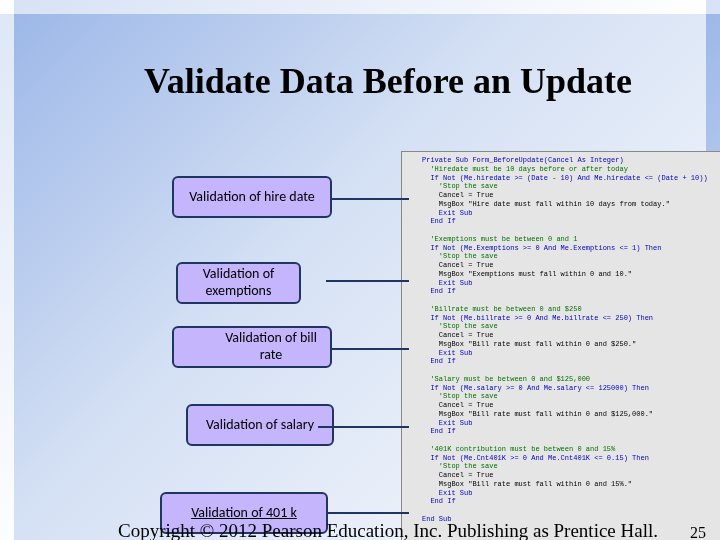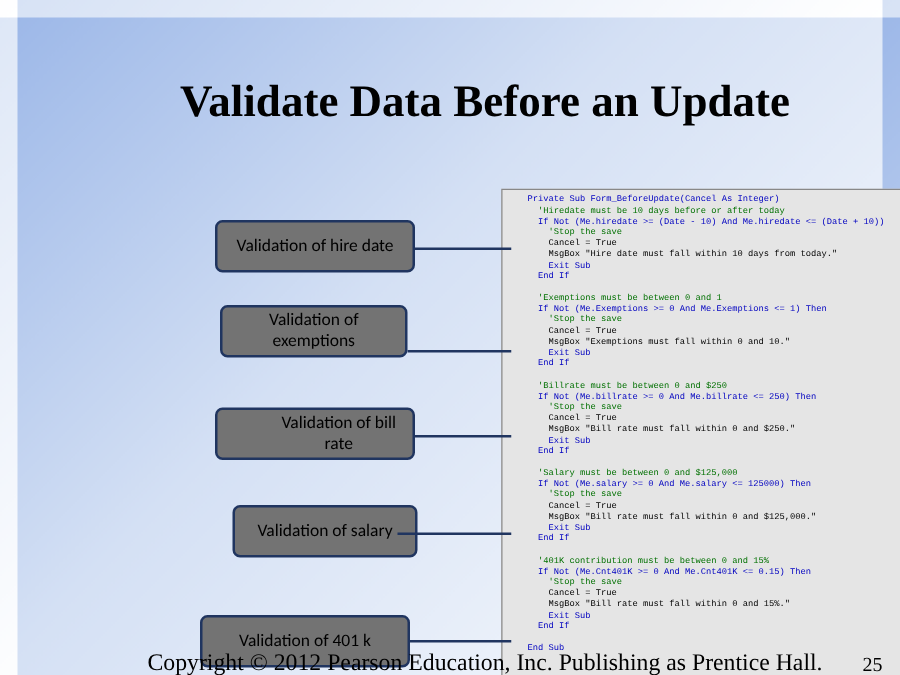--- a/index.html
+++ b/index.html
@@ -16,21 +16,21 @@
     text-align: center;
     padding-top: 18px;
     color: #000;
   }
   .content {
     position: absolute;
     top: 90px; left: 0; right: 0; bottom: 50px;
   }
   .box {
     position: absolute;
-    background: #737373;
+    background: #c4b5fd;
     border: 2px solid #203560;
     border-radius: 6px;
     font-family: Calibri, Arial, sans-serif;
     font-size: 14px;
     text-align: center;
     padding: 4px 10px;
     color: #000;
     line-height: 1.2;
     display: flex;
     align-items: center;
@@ -117,26 +117,26 @@
 <span>    Cancel = True</span>
 <span>    MsgBox "Bill rate must fall within 0 and 15%."</span>
 <span class="kw">    Exit Sub</span>
 <span class="kw">  End If</span>
 <span></span>
 <span class="kw">End Sub</span></div>
 
   <div id="boxes-root">
       <div class="box" style="top: 30px; left: 116px; width: 160px; height: 42px;">Validation of hire date</div>
       <div class="connector" style="left: 276px; top: 52px; width: 77px;"></div>
-      <div class="box" style="top: 98px; left: 120px; width: 150px; height: 42px;">Validation of exemptions</div>
+      <div class="box" style="top: 116px; left: 120px; width: 125px; height: 42px;">Validation of exemptions</div>
       <div class="connector" style="left: 270px; top: 134px; width: 83px;"></div>
       <div class="box" style="top: 180px; left: 116px; width: 160px; height: 42px; padding-left: 48px;">Validation of bill rate</div>
       <div class="connector" style="left: 276px; top: 202px; width: 77px;"></div>
       <div class="box" style="top: 258px; left: 130px; width: 148px; height: 42px;">Validation of salary</div>
       <div class="connector" style="left: 262px; top: 280px; width: 91px;"></div>
-      <div class="box" style="top: 346px; left: 104px; width: 168px; height: 42px;">Validation of 401 k</div>
+      <div class="box" style="top: 346px; left: 104px; width: 168px; height: 42px; text-decoration: underline;">Validation of 401 k</div>
       <div class="connector" style="left: 272px; top: 366px; width: 81px;"></div>
     </div>
 
 </div>
 
 <div class="footer">Copyright © 2012 Pearson Education, Inc. Publishing as Prentice Hall.</div>
 <div class="pagenum">25</div>
 
 </body></html>

